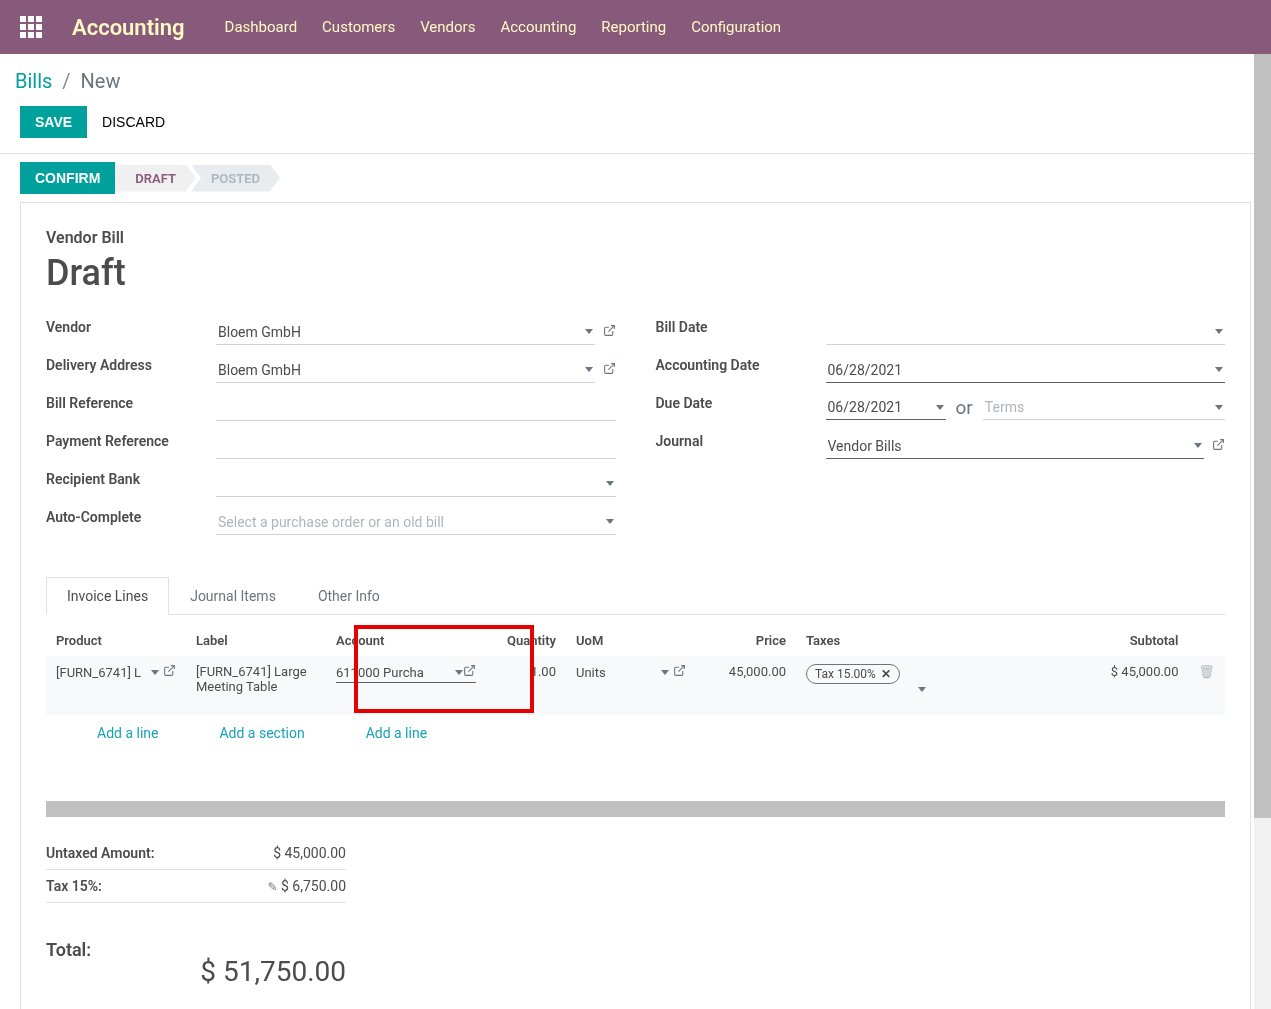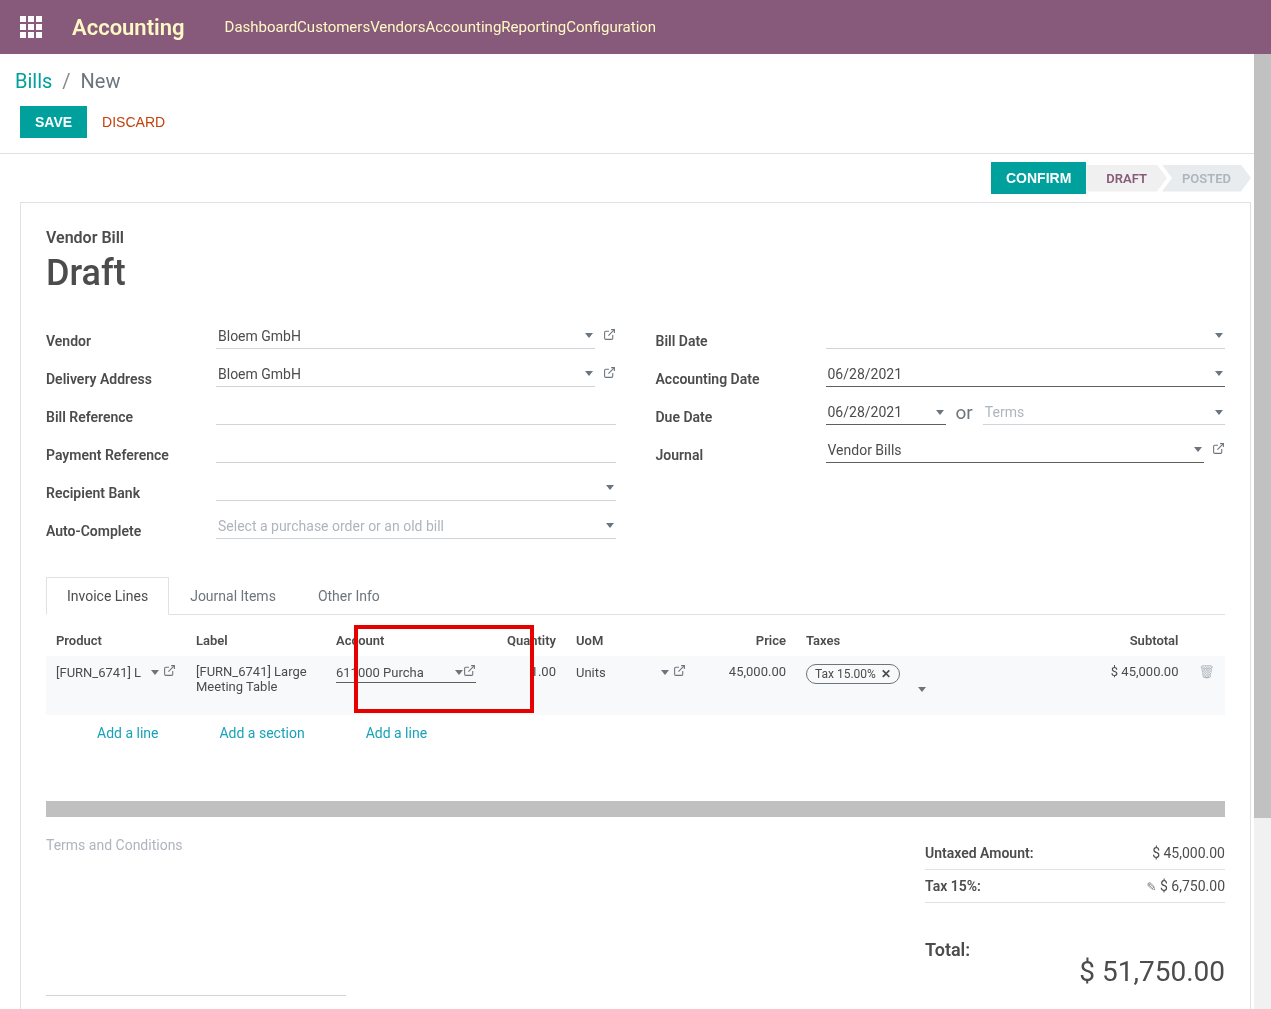--- a/index.html
+++ b/index.html
@@ -1,42 +1,42 @@
 <!DOCTYPE html>
 <html><head>
 <meta charset="utf-8">
 <style>
 * { box-sizing: border-box; margin: 0; padding: 0; }
 body { font-family: -apple-system, BlinkMacSystemFont, "Segoe UI", Roboto, "Helvetica Neue", Arial, sans-serif; font-size: 14px; color: #4c4c4c; background: #fff; }
 .top-bar { background: #875a7b; color: #fef9c3; height: 54px; display: flex; align-items: center; padding: 0 20px; }
 .apps-icon { display: grid; grid-template-columns: repeat(3, 6px); grid-template-rows: repeat(3, 6px); gap: 2px; margin-right: 30px; cursor: pointer; }
 .apps-icon span { background: #fff; width: 6px; height: 6px; }
 .app-title { font-size: 22px; font-weight: 600; margin-right: 40px; }
-.nav-menu { display: flex; font-size: 15px; }
+.nav-menu { display: flex; gap: 25px; font-size: 15px; }
 .nav-menu span { cursor: pointer; }
 .breadcrumb-bar { padding: 15px 15px 5px; font-size: 20px; }
 .breadcrumb-link { color: #00a09d; cursor: pointer; }
 .breadcrumb-sep { color: #888; margin: 0 5px; }
 .breadcrumb-current { color: #6c757d; }
 .action-bar { padding: 8px 20px 15px; display: flex; gap: 15px; align-items: center; }
 .btn-primary { background: #00a09d; color: #fff; border: none; padding: 8px 15px; font-size: 14px; font-weight: 600; text-transform: uppercase; cursor: pointer; }
-.btn-link { color: #c2410c; background: none; border: none; font-size: 14px; font-weight: 500; text-transform: uppercase; cursor: pointer; }
+.btn-link { color: #000000; background: none; border: none; font-size: 14px; font-weight: 500; text-transform: uppercase; cursor: pointer; }
 .separator-line { border-top: 1px solid #dee2e6; }
-.status-row { display: flex; justify-content: flex-end; align-items: center; padding: 8px 20px; }
+.status-row { display: flex; justify-content: flex-start; align-items: center; padding: 8px 20px; }
 .btn-confirm { background: #00a09d; color: #fff; border: none; padding: 8px 15px; font-size: 14px; font-weight: 600; cursor: pointer; }
 .status-arrows { display: flex; }
 .status-step { padding: 6px 20px; background: #e9ecef; color: #adb5bd; font-size: 13px; font-weight: 600; position: relative; clip-path: polygon(0 0, calc(100% - 10px) 0, 100% 50%, calc(100% - 10px) 100%, 0 100%, 10px 50%); margin-left: -5px; }
 .status-step:first-child { clip-path: polygon(0 0, calc(100% - 10px) 0, 100% 50%, calc(100% - 10px) 100%, 0 100%); margin-left: 0; }
 .status-step.active { color: #875a7b; background: #f0f0f0; }
 .form-sheet { border: 1px solid #dee2e6; margin: 0 20px 20px; padding: 25px; background: #fff; }
 .form-title-small { font-size: 16px; font-weight: 600; color: #4c4c4c; margin-bottom: 5px; }
 .form-title-big { font-size: 36px; font-weight: 500; color: #4c4c4c; margin-bottom: 25px; }
 .form-cols { display: flex; gap: 40px; }
 .form-col { flex: 1; }
-.field-row { display: flex; align-items: flex-end; margin-bottom: 8px; min-height: 30px; }
+.field-row { display: flex; align-items: flex-start; margin-bottom: 8px; min-height: 30px; }
 .field-label { width: 170px; font-weight: 600; color: #4c4c4c; }
 .field-input-wrap { flex: 1; display: flex; align-items: center; gap: 8px; }
 .field-sel { display: flex; align-items: center; flex: 1; border-bottom: 1px solid #ced4da; padding: 4px 2px; font-size: 14px; position: relative; min-height: 26px; }
 .field-sel.strong { border-bottom-color: #5f5f5f; }
 .caret-down { border-left: 4px solid transparent; border-right: 4px solid transparent; border-top: 5px solid #6c757d; margin-left: auto; }
 .ext-link { color: #6c757d; cursor: pointer; font-size: 13px; }
 .placeholder { color: #adb5bd; }
 .due-row { display: flex; align-items: center; gap: 10px; flex: 1; }
 .due-date-sel { flex: 0 0 120px; display: flex; align-items: center; border-bottom: 1px solid #5f5f5f; padding: 4px 2px; }
 .terms-sel { flex: 1; display: flex; align-items: center; border-bottom: 1px solid #ced4da; padding: 4px 2px; }
@@ -311,21 +311,20 @@
   <div class="add-links">
     <span>Add a line</span>
     <span>Add a section</span>
     <span>Add a line</span>
   </div>
 
   <div style="height:40px"></div>
   <div class="h-scroll"></div>
 
   <div class="totals-row">
-    <div class="terms-box"><span>Terms and Conditions</span></div>
     <div class="totals-box">
       <div class="trow">
           <span class="tlabel">Untaxed Amount:</span>
           <span class="tval">$ 45,000.00</span>
         </div>
       <div class="trow">
           <span class="tlabel">
             <span>Tax 15%:</span>
           </span>
           <span class="tval"><span class="pencil">✎</span> <span>$ 6,750.00</span></span>

